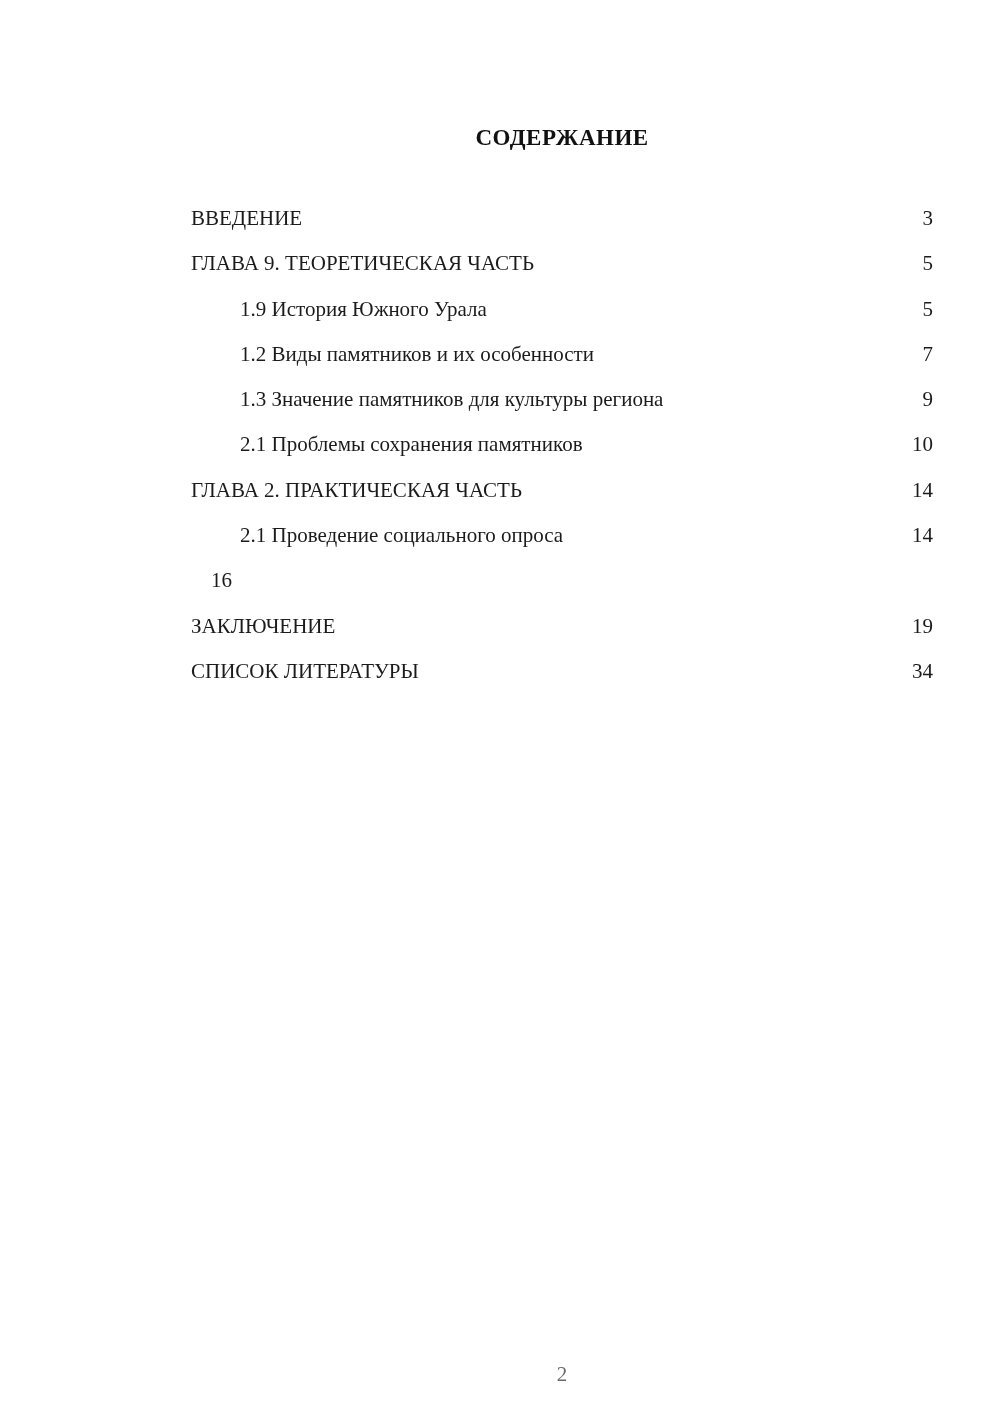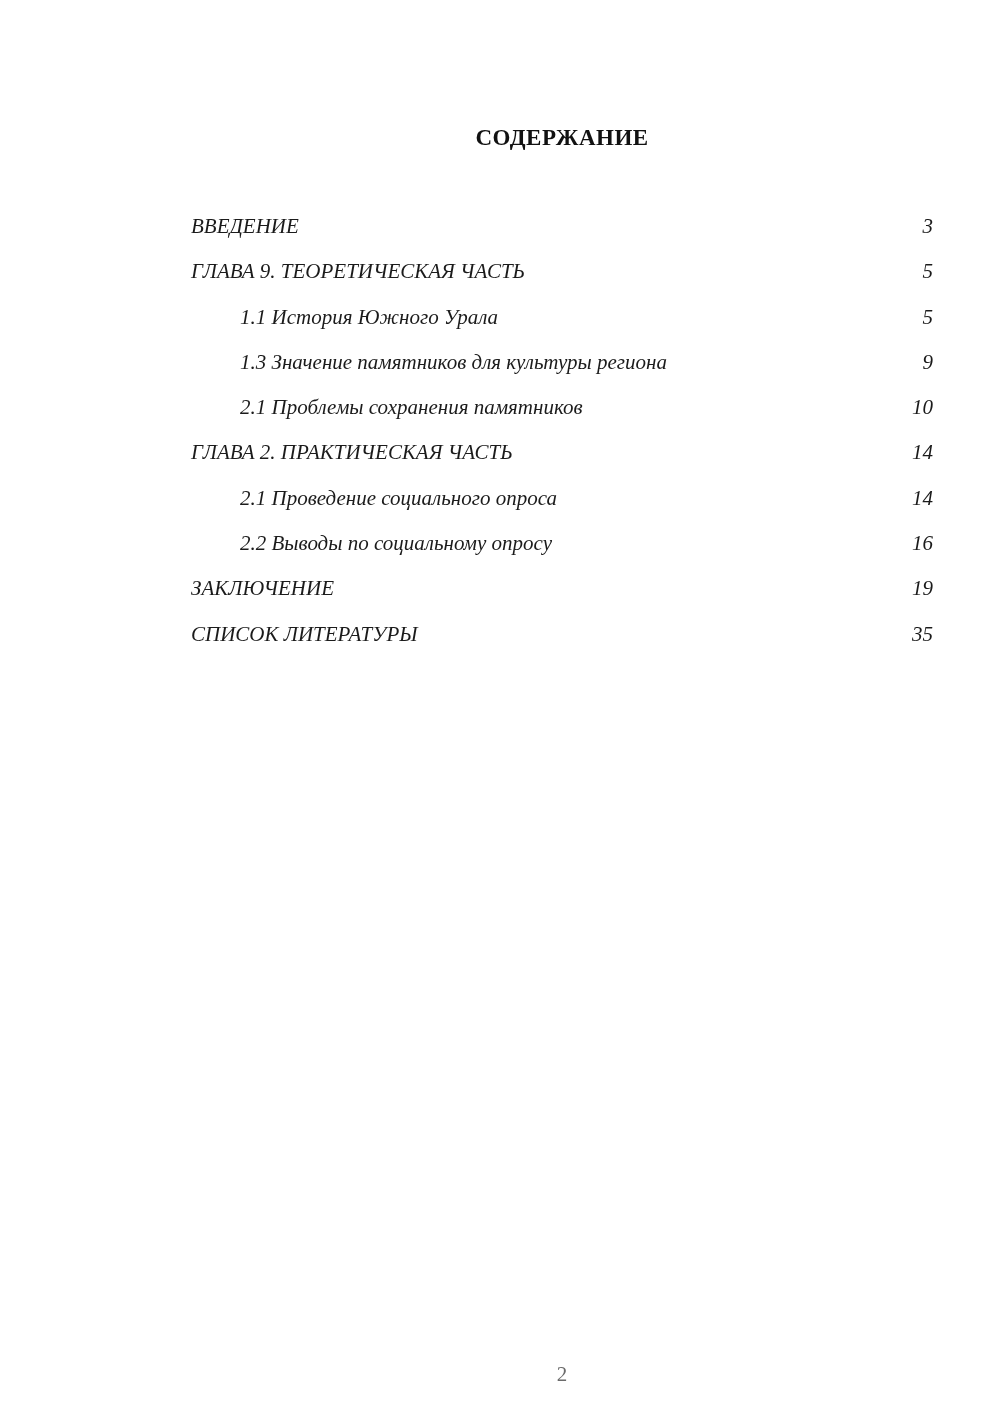--- a/index.html
+++ b/index.html
@@ -30,25 +30,24 @@
   }
   .toc {
     position: absolute;
     top: 168px;
     left: 143px;
     width: 774px;
   }
   .toc-row {
     display: flex;
     justify-content: space-between;
-    align-items: center;
+    align-items: flex-end;
     height: 37.3px;
     font-size: 21px;
     line-height: 37.3px;
-    font-style: italic;
   }
   .toc-row.sub .toc-label {
     padding-left: 49px;
   }
   .toc-label {
     white-space: nowrap;
     text-align: left;
   }
   .toc-page {
     white-space: nowrap;
@@ -75,48 +74,51 @@
   <div class="toc">
       <div class="toc-row">
       <span class="toc-label">ВВЕДЕНИЕ</span>
       <span class="toc-page">3</span>
     </div>
       <div class="toc-row">
       <span class="toc-label">ГЛАВА 9. ТЕОРЕТИЧЕСКАЯ ЧАСТЬ</span>
       <span class="toc-page">5</span>
     </div>
       <div class="toc-row sub">
-      <span class="toc-label">1.1 История Южного Урала</span>
+      <span class="toc-label">1.9 История Южного Урала</span>
       <span class="toc-page">5</span>
+    </div>
+      <div class="toc-row sub">
+      <span class="toc-label">1.2 Виды памятников и их особенности</span>
+      <span class="toc-page">7</span>
     </div>
       <div class="toc-row sub">
       <span class="toc-label">1.3 Значение памятников для культуры региона</span>
       <span class="toc-page">9</span>
     </div>
       <div class="toc-row sub">
       <span class="toc-label">2.1 Проблемы сохранения памятников</span>
       <span class="toc-page">10</span>
     </div>
       <div class="toc-row">
       <span class="toc-label">ГЛАВА 2. ПРАКТИЧЕСКАЯ ЧАСТЬ</span>
       <span class="toc-page">14</span>
     </div>
       <div class="toc-row sub">
       <span class="toc-label">2.1 Проведение социального опроса</span>
       <span class="toc-page">14</span>
     </div>
       <div class="toc-row sub">
-      <span class="toc-label">2.2 Выводы по социальному опросу</span>
       <span class="toc-page">16</span>
     </div>
       <div class="toc-row">
       <span class="toc-label">ЗАКЛЮЧЕНИЕ</span>
       <span class="toc-page">19</span>
     </div>
       <div class="toc-row">
       <span class="toc-label">СПИСОК ЛИТЕРАТУРЫ</span>
-      <span class="toc-page">35</span>
+      <span class="toc-page">34</span>
     </div>
     </div>
 
   <div class="footer-pagenum">2</div>
 
 </div>
 
 </body></html>

